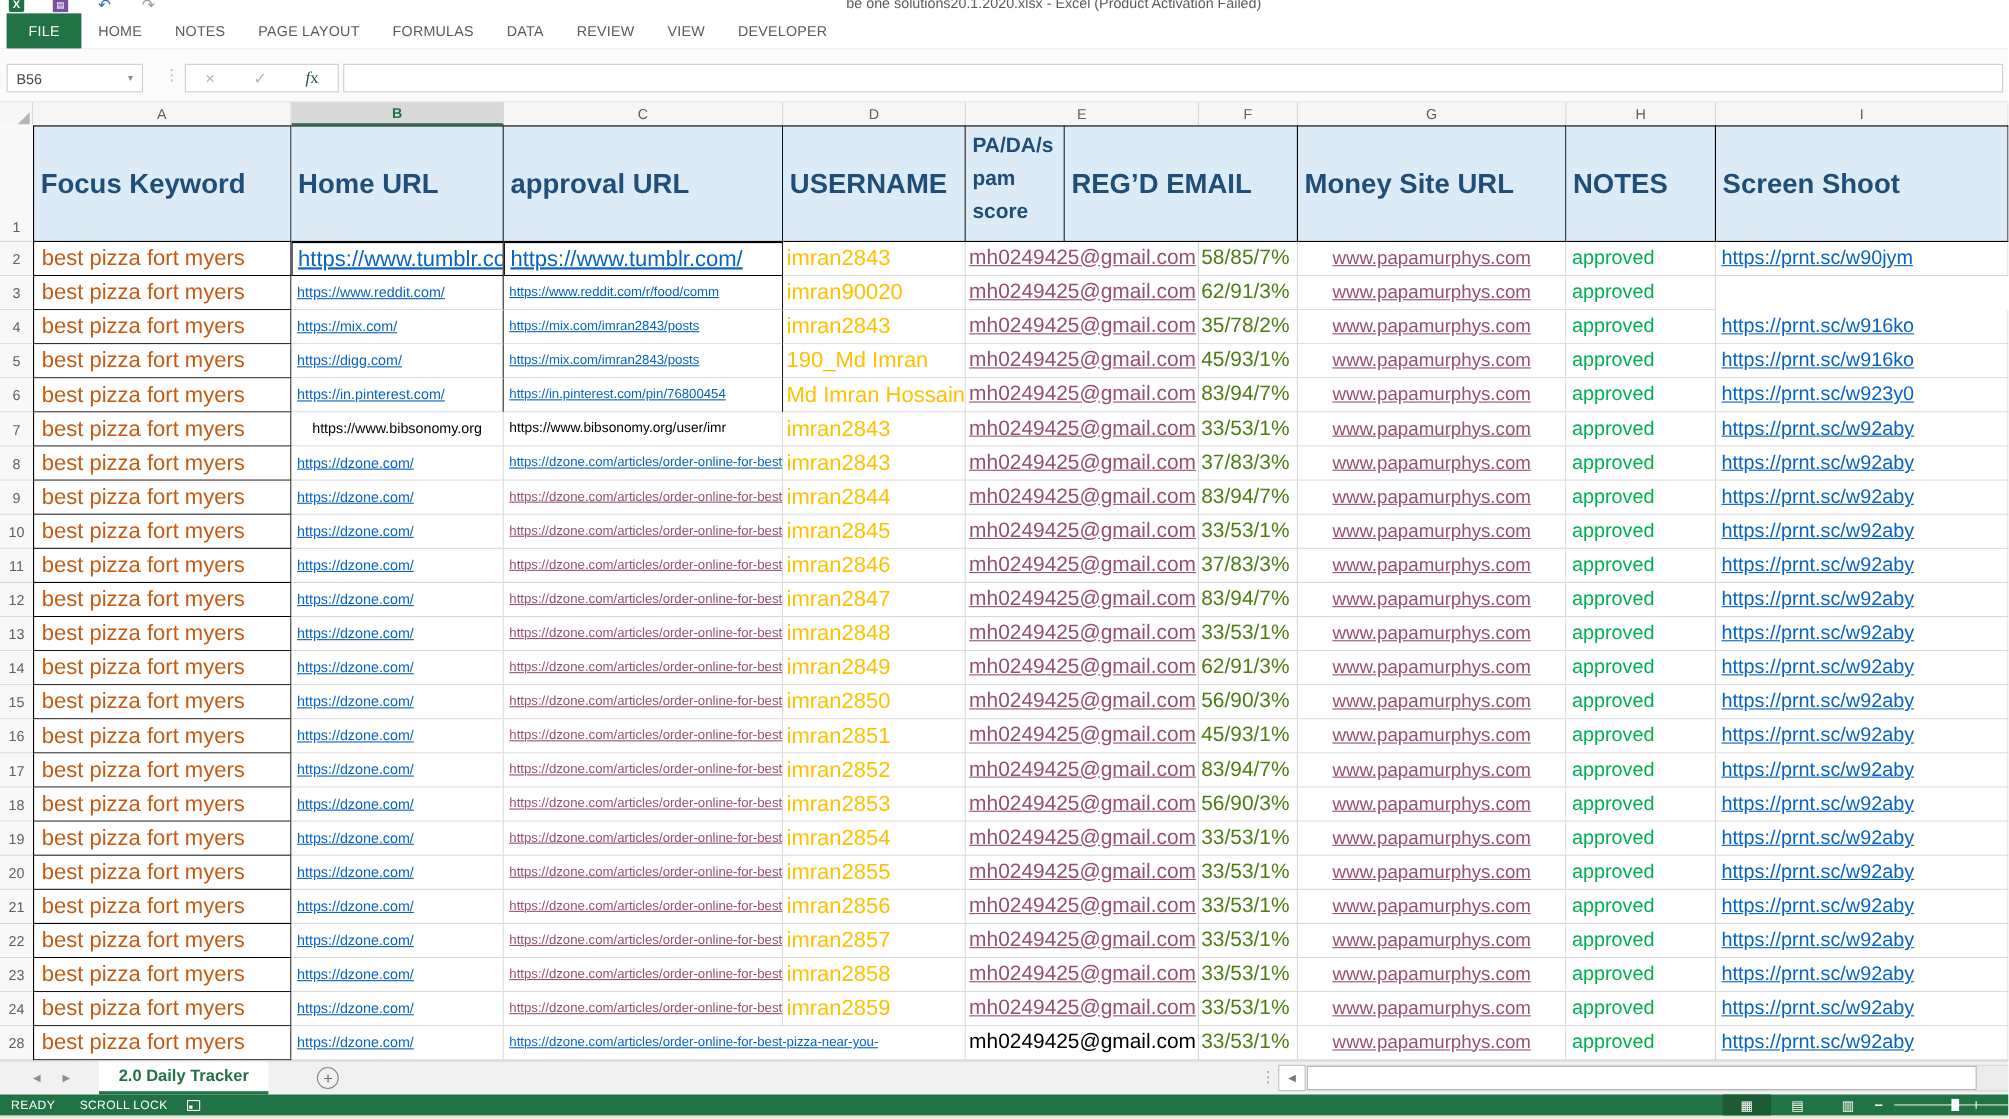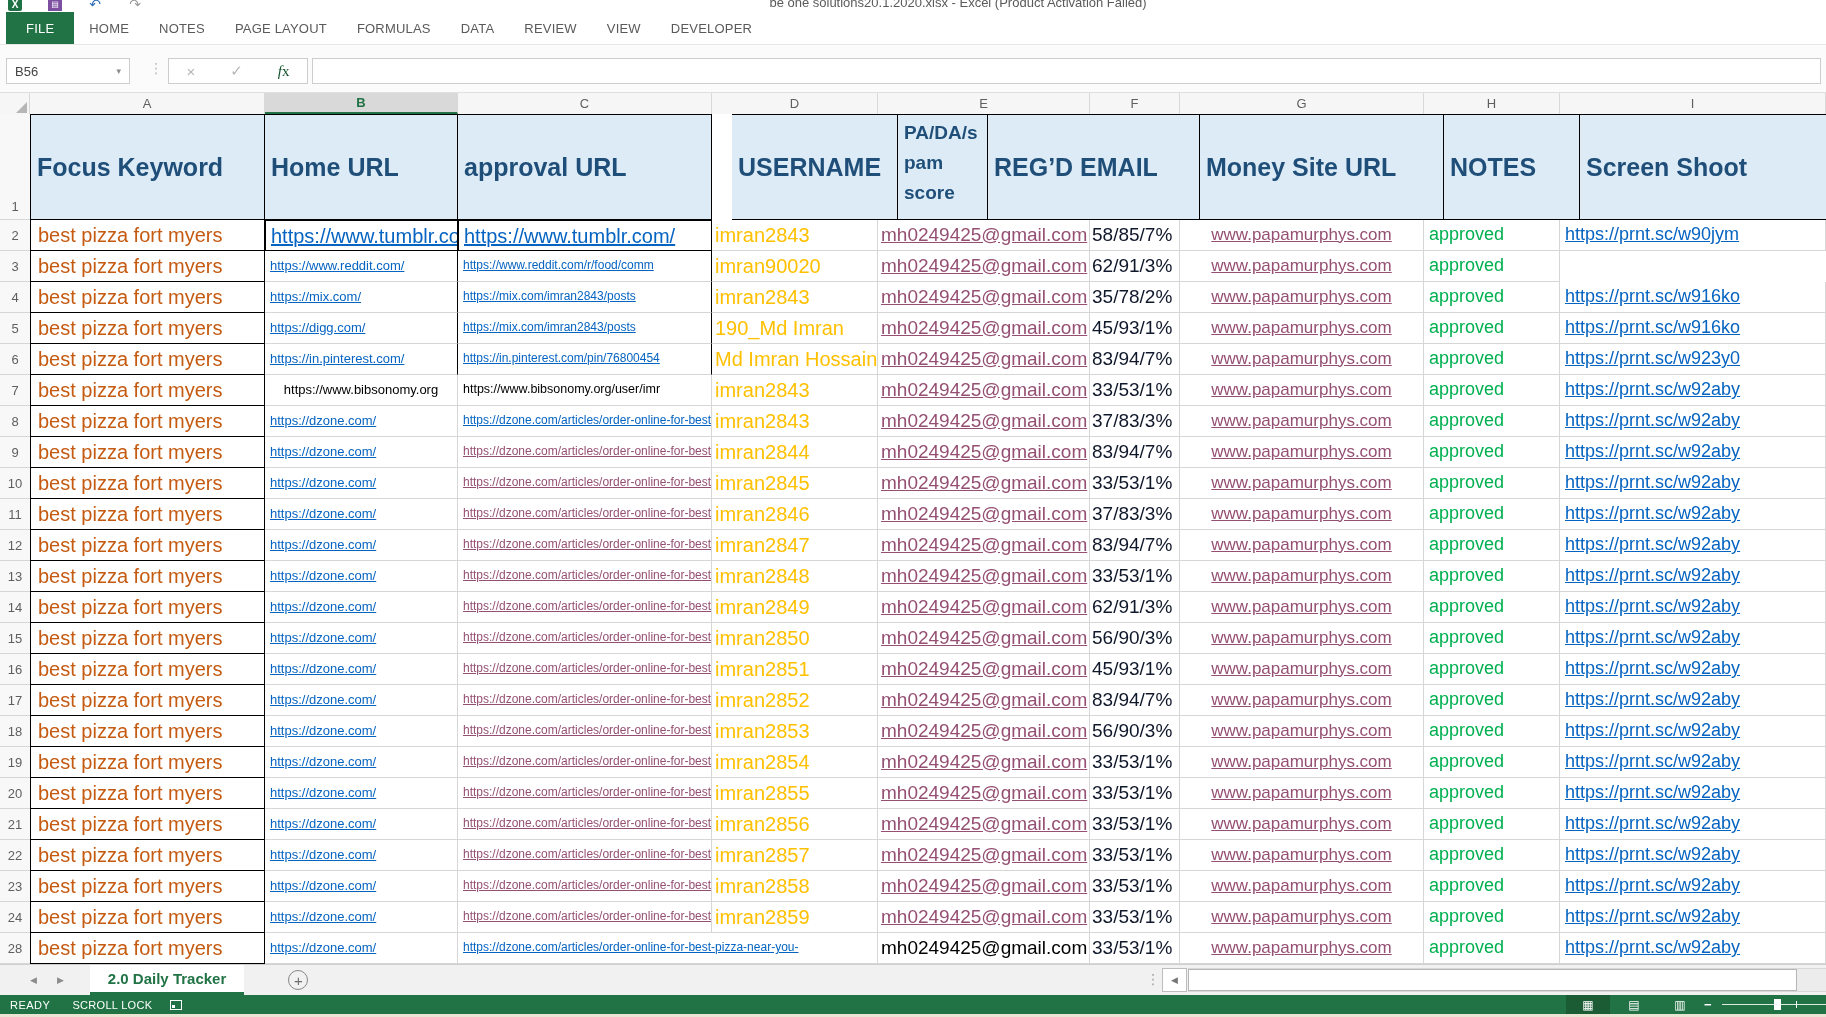--- a/index.html
+++ b/index.html
@@ -60,21 +60,21 @@
   .pl{color:#000;text-decoration:none}
   .cA{font-size:20px;color:#C55A11;padding-left:7px}
   .cB{font-size:13px}
   .cC{font-size:12px}
   .cB2{font-size:20px}
   .cC2{font-size:20px}
   .cB7{font-size:13px;color:#000;justify-content:center;text-decoration:none}
   .cC7{font-size:12.5px;color:#000;text-decoration:none}
   .cD{font-size:20px;color:#FFC000;padding:0 3px}
   .cE{font-size:19px;padding:0 3px}
-  .cF{font-size:19px;color:#0f172a;padding:0 2px}
+  .cF{font-size:19px;color:#4d7c0f;padding:0 2px}
   .cG{font-size:17px;justify-content:center}
   .cH{font-size:18px;color:#00B050}
   .cI{font-size:18px}
   .bA{border-left:1px solid #000;border-right:1px solid #000;border-bottom:1px solid #000}
   .bx{border:1px solid #000}
   .bdk{border-right-color:#000}
 
   
   .tabbar{position:relative;height:31px;background:#f1f1f1;display:flex;align-items:center;border-top:1px solid #cfcfcf;box-sizing:border-box}
   .navarr{color:#8c8c8c;font-size:9px;flex:none}
@@ -163,21 +163,21 @@
       <div class="colletter" style="width: 136px;">H</div>
       <div class="colletter" style="width: 266px;">I</div>
     </div>
 
   <div id="grid">
       <div class="grid-row" style="height: 106px;">
         <div class="rownum r1">1</div>
         <div class="hcell first" style="width: 235px;">Focus Keyword</div>
         <div class="hcell" style="width: 193px;">Home URL</div>
         <div class="hcell" style="width: 254px;">approval URL</div>
-        <div class="hcell" style="width: 166px; margin-left: 20px;">USERNAME</div>
+        <div class="hcell" style="width: 166px;">USERNAME</div>
         <div class="hcell hF" style="width: 90px;">PA/DA/s
 pam
 score</div>
         <div class="hcell" style="width: 212px;">REG’D EMAIL</div>
         <div class="hcell" style="width: 244px;">Money Site URL</div>
         <div class="hcell" style="width: 136px;">NOTES</div>
         <div class="hcell" style="width: 266px;">Screen Shoot</div>
       </div>
       <div class="grid-row" style="height: 31px;">
         <div class="rownum">2</div>

